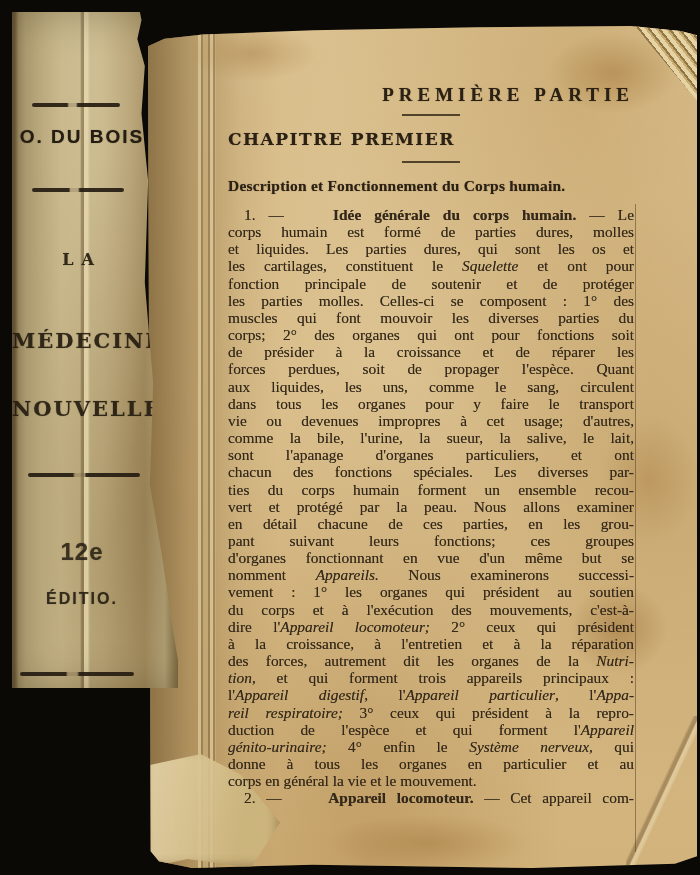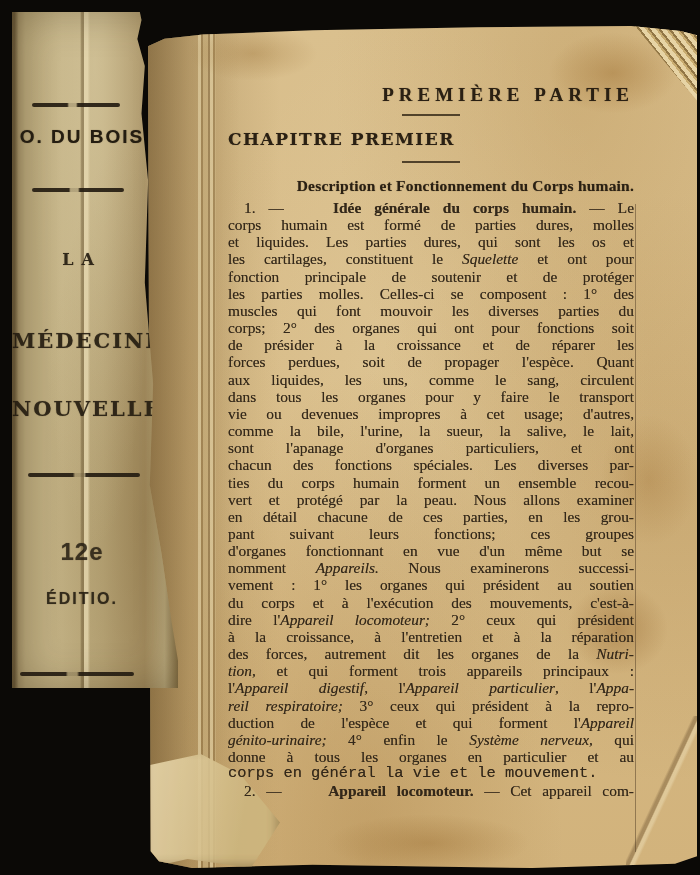--- a/index.html
+++ b/index.html
@@ -97,28 +97,28 @@
     font-weight:bold;font-size:19px;letter-spacing:5px;color:#2a2013;
     text-shadow:0 0 1px rgba(50,38,20,.5);margin:0 0 8px 0;
   }
   .h-rule{width:58px;height:2px;background:#3a2d1a;margin:0 auto;opacity:.85;}
   .chapter-title{
     text-align:left;font-family:"DejaVu Serif", serif;
     font-weight:bold;font-size:17px;letter-spacing:1.5px;color:#2a2013;
     margin:13px 0 12px 0;text-shadow:0 0 1px rgba(50,38,20,.45);
   }
   .section-heading{
-    text-align:right;font-weight:bold;font-size:15.5px;color:#2a2013;
-    margin:14px 0 4px 0;letter-spacing:.2px;
+    text-align:left;font-weight:bold;font-size:15.5px;color:#2a2013;
+    margin:14px 0 11px 0;letter-spacing:.2px;
     text-shadow:0 0 1px rgba(50,38,20,.5);
     font-family:"Liberation Serif", serif;
   }
   .bodytext{font-size:15.4px;line-height:17.15px;text-shadow:0 0 .6px rgba(55,42,25,.6);}
   .bl{text-align:justify;text-align-last:justify;}
-  .bl.last{text-align-last:left;font-family:Liberation Mono, monospace;}
+  .bl.last{text-align-last:left;}
   .bl.ind{text-indent:16px;}
   .b{font-weight:bold;margin-left:36px;}
   .i{font-style:italic;}
 </style>
 </head>
 <body>
 
 <div class="page">
   <div class="hinge-shade"></div>
   <div class="torn-strip"></div>

